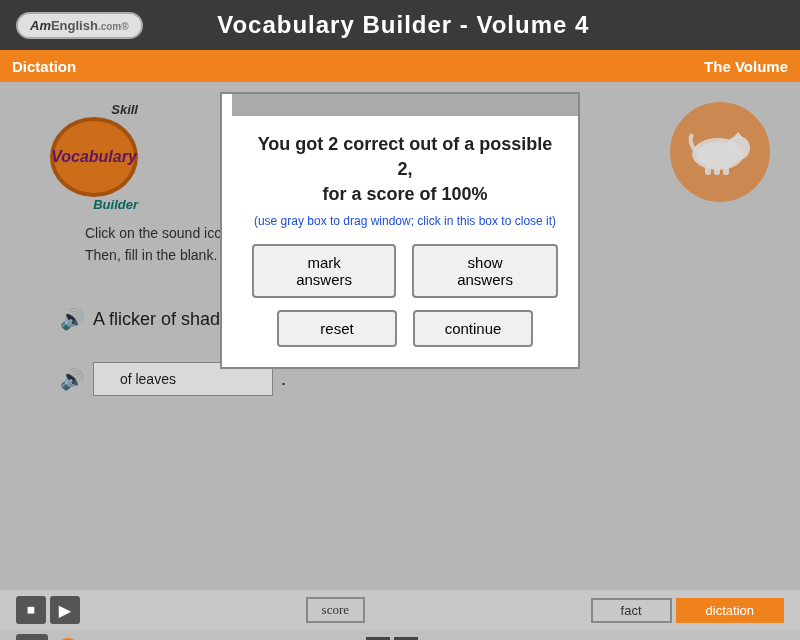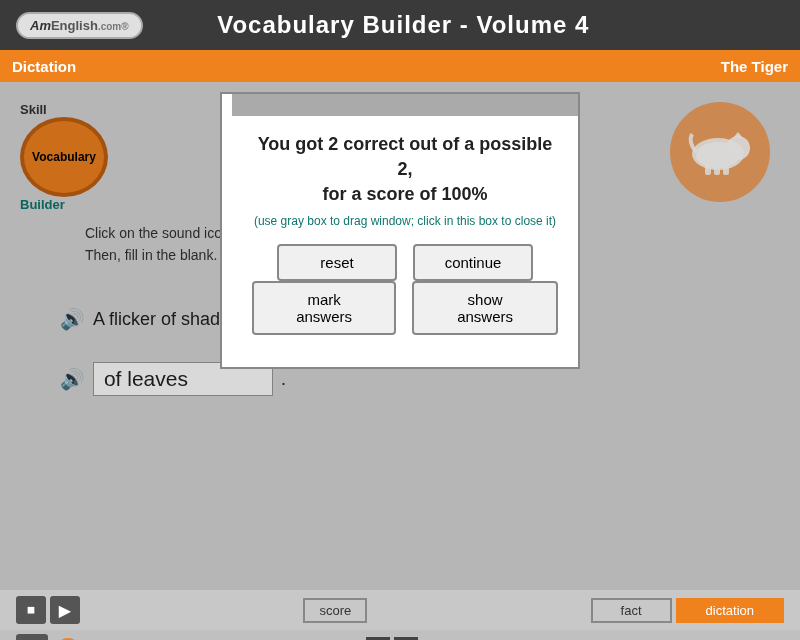--- a/index.html
+++ b/index.html
@@ -73,28 +73,29 @@
       position: relative;
       width: 800px;
       height: 508px;
       background: #d6d6d6;
       overflow: hidden;
     }
 
     
     #vocab-badge {
       position: absolute;
-      left: 20px;
+      left: 28px;
       top: 20px;
       width: 110px;
       height: 110px;
       display: flex;
       flex-direction: column;
-      align-items: flex-start;
-      justify-content: center;
+      align-items: flex-end;
+      justify-content: center;
+      font-style: italic;
     }
     #skill-label-top {
       color: #333;
       font-size: 13px;
       font-weight: bold;
       z-index: 2;
       position: relative;
     }
     #vocab-circle {
       width: 88px;
@@ -102,22 +103,22 @@
       border-radius: 50%;
       background: #f0821e;
       border: 4px solid #c06010;
       display: flex;
       align-items: center;
       justify-content: center;
       position: relative;
       z-index: 1;
     }
     #vocab-text {
-      color: #000000;
-      font-size: 12px;
+      color: #701a75;
+      font-size: 16px;
       font-weight: bold;
       text-align: center;
       line-height: 1.2;
     }
     #builder-label-bottom {
       color: #0f766e;
       font-size: 13px;
       font-weight: bold;
       z-index: 2;
       position: relative;
@@ -163,22 +164,22 @@
 
     .sound-icon {
       color: #555;
       font-size: 20px;
       cursor: pointer;
     }
 
     .answer-box {
       border: 1.5px solid #999;
       background: white;
-      padding: 4px 10px;
-      font-size: 21px;
+      padding: 4px 26px;
+      font-size: 14px;
       min-width: 180px;
       height: 34px;
       display: inline-flex;
       align-items: center;
     }
 
     
     #modal-overlay {
       position: absolute;
       top: 0; left: 0; right: 0; bottom: 0;
@@ -212,21 +213,21 @@
     #modal-score-text {
       font-size: 18px;
       font-weight: bold;
       color: #222;
       line-height: 1.4;
       margin-bottom: 6px;
     }
 
     #modal-hint {
       font-size: 12px;
-      color: #0f766e;
+      color: #1d4ed8;
       margin-bottom: 16px;
     }
 
     #modal-buttons-row1, #modal-buttons-row2 {
       display: flex;
       justify-content: center;
       gap: 16px;
       margin-bottom: 12px;
     }
     #modal-buttons-row2 { margin-bottom: 0; }
@@ -278,20 +279,21 @@
       border-radius: 3px;
     }
 
     .footer-score-btn {
       border: 2px solid #888;
       background: transparent;
       padding: 3px 14px;
       font-size: 13px;
       cursor: pointer;
       color: #333;
+      font-family: Liberation Serif, serif;
     }
 
     .footer-nav-btn {
       border: 2px solid #888;
       background: transparent;
       padding: 3px 28px;
       font-size: 13px;
       cursor: pointer;
       color: #333;
     }
@@ -355,21 +357,21 @@
     <div id="logo-oval">
       <span class="am">Am</span><span class="english">English</span><span class="com">.com®</span>
     </div>
   </div>
   <div id="header-title">Vocabulary Builder - Volume 4</div>
   <div style="width:120px"></div>
 </div>
 
 <div id="navbar">
   <span id="navbar-left">Dictation</span>
-  <span id="navbar-right">The Tiger</span>
+  <span id="navbar-right">The Volume</span>
 </div>
 
 <div id="main">
 
   <div id="vocab-badge">
     <span id="skill-label-top">Skill</span>
     <div id="vocab-circle">
       <span id="vocab-text">Vocabulary</span>
     </div>
     <span id="builder-label-bottom">Builder</span>
@@ -417,28 +419,28 @@
   </div>
 
   <div id="modal-overlay">
     <div id="modal">
       <div id="modal-header"></div>
       <div id="modal-body">
         <div id="modal-score-text">
           You got 2 correct out of a possible 2,<br>for a score of 100%
         </div>
         <div id="modal-hint">(use gray box to drag window; click in this box to close it)</div>
+        <div id="modal-buttons-row1">
+          <button class="modal-btn">mark answers</button>
+          <button class="modal-btn">show answers</button>
+        </div>
         <div id="modal-buttons-row2">
           <button class="modal-btn">reset</button>
           <button class="modal-btn">continue</button>
         </div>
-        <div id="modal-buttons-row1">
-          <button class="modal-btn">mark answers</button>
-          <button class="modal-btn">show answers</button>
-        </div>
       </div>
     </div>
   </div>
 
 </div>
 
 <div id="footer-bar1">
   <div class="footer-btn-group">
     <button class="footer-btn">⏹</button>
     <button class="footer-btn">▶</button>

